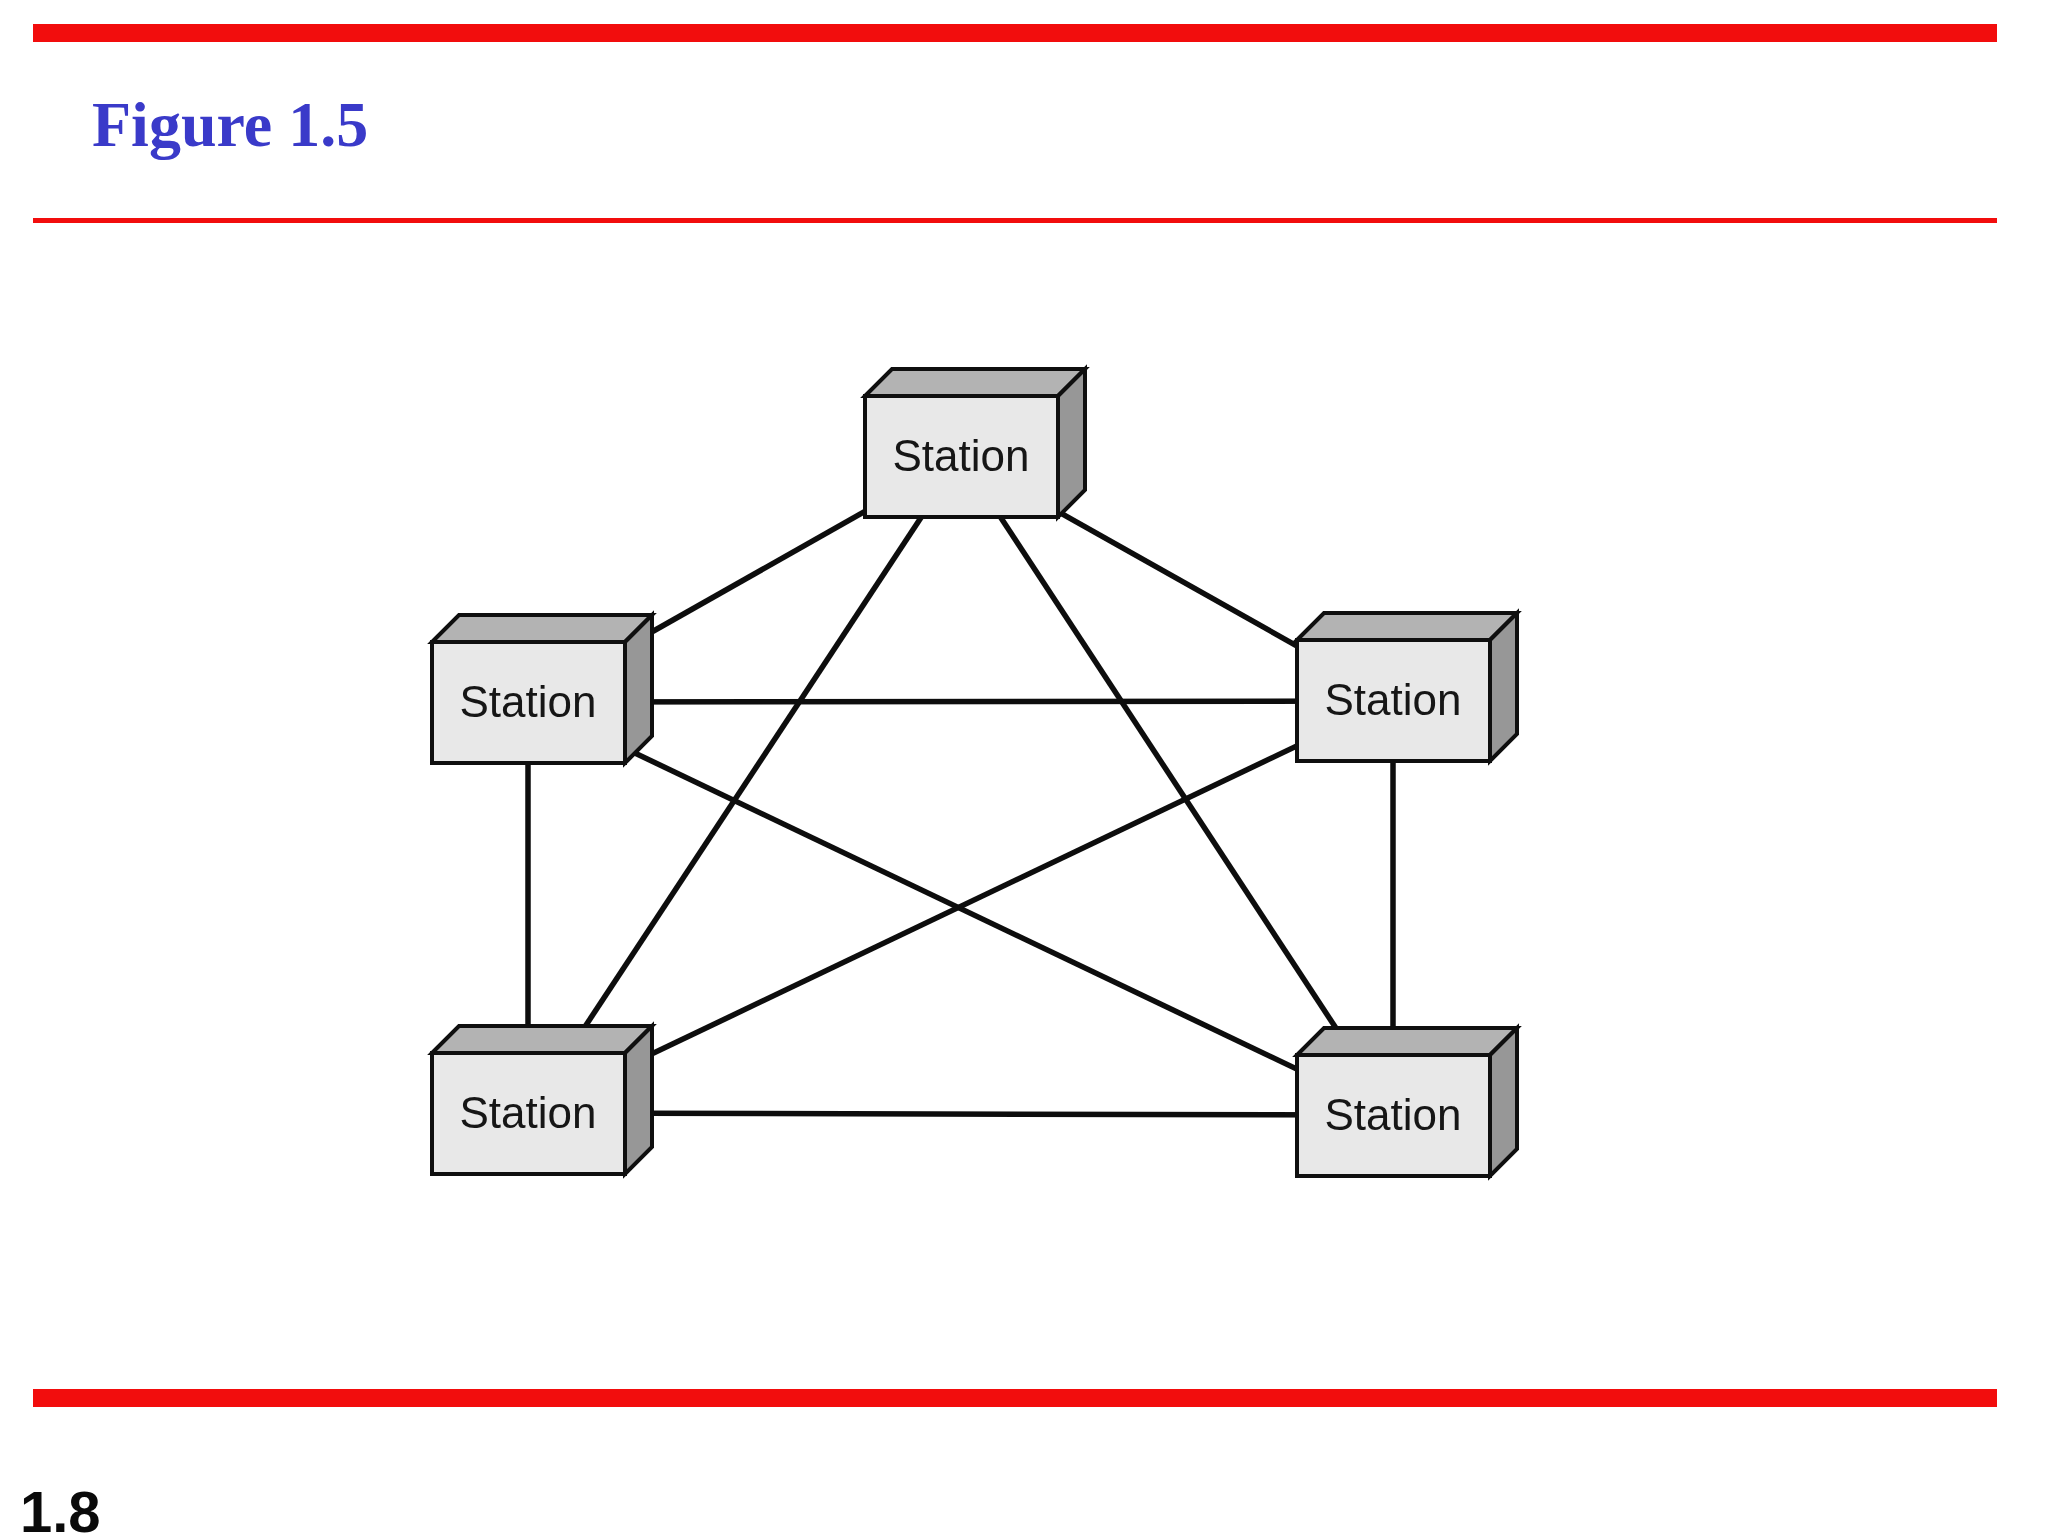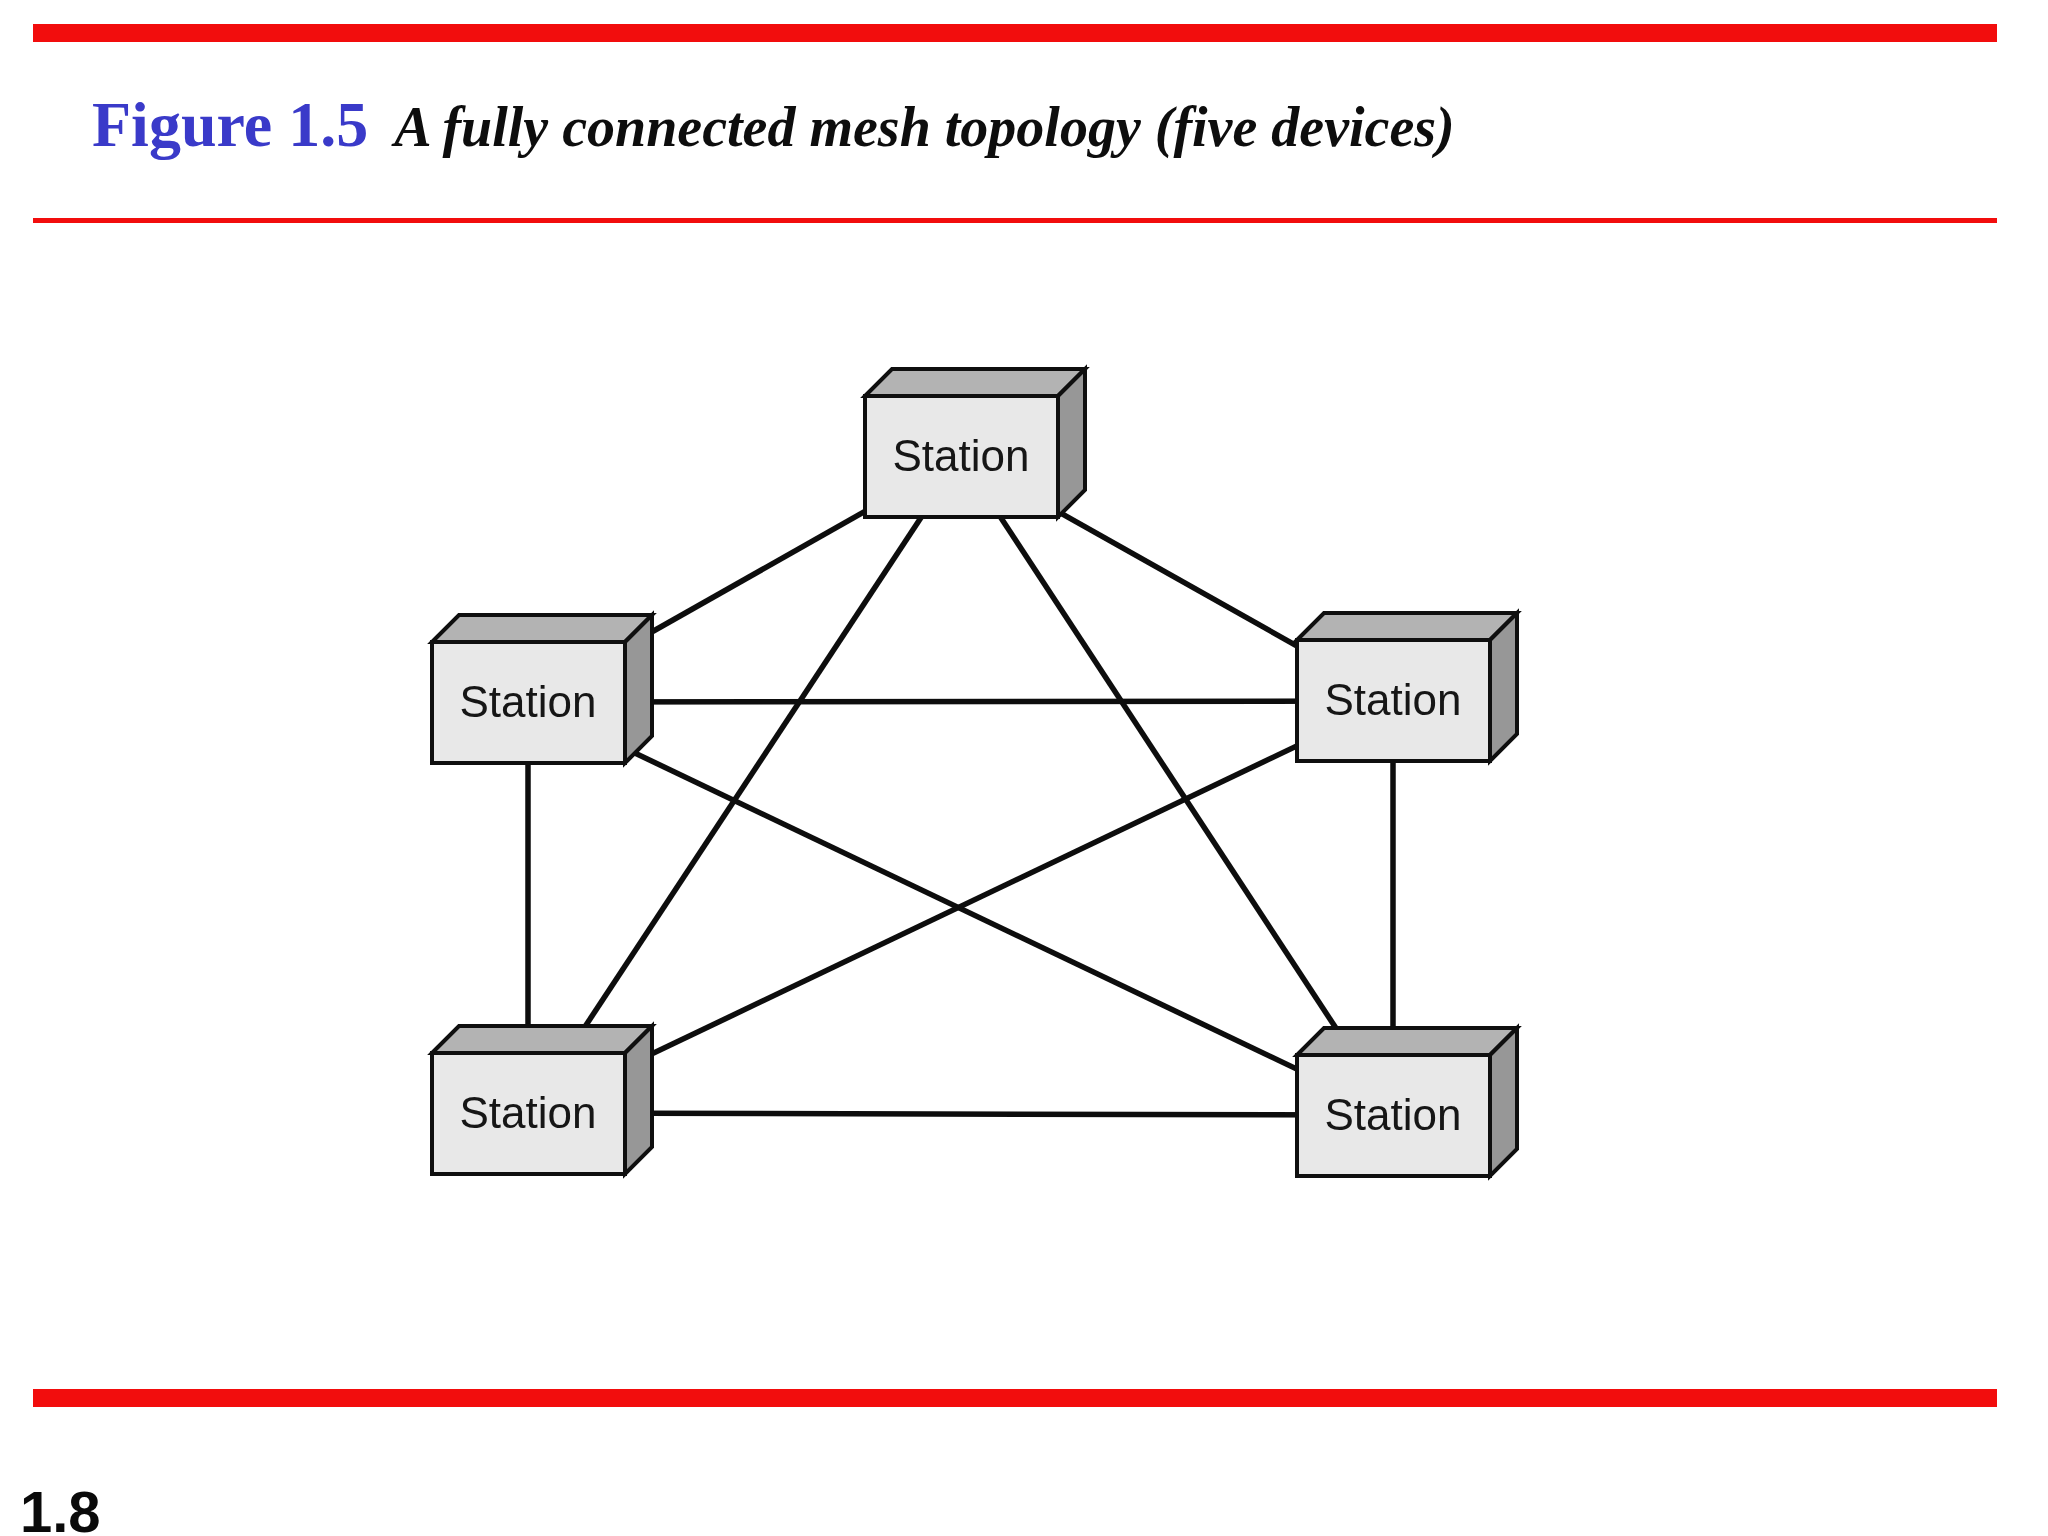--- a/index.html
+++ b/index.html
@@ -17,21 +17,21 @@
   }
   .bar-top    { top: 24px;  height: 18px; }
   .bar-divider{ top: 218px; height: 5px;  }
   .bar-bottom { top: 1389px; height: 18px; }
 
   .title-row {
     position: absolute;
     left: 92px; top: 88px;
     display: flex;
     align-items: baseline;
-    gap: 26px;
+    gap: 34px;
     white-space: nowrap;
   }
   .fig-label {
     font-family: "Liberation Serif", serif;
     font-weight: bold;
     font-size: 64px;
     color: #3a3ac9;
   }
   .fig-caption {
     font-family: "Liberation Serif", serif;
@@ -64,21 +64,20 @@
     color: #0a0a0a;
   }
 </style>
 </head>
 <body>
 
 <div class="accent-bar bar-top"></div>
 
 <div class="title-row">
   <span class="fig-label">Figure 1.5</span>
-  <span class="fig-caption">A fully connected mesh topology (five devices)</span>
 </div>
 
 <div class="accent-bar bar-divider"></div>
 
 <svg class="diagram" viewBox="0 0 2048 1536">
   <g>
     <line class="mesh-link" x1="961" y1="457" x2="528" y2="702" stroke="#0d0d0d"></line>
     <line class="mesh-link" x1="961" y1="457" x2="1393" y2="700" stroke="#0d0d0d"></line>
     <line class="mesh-link" x1="961" y1="457" x2="528" y2="1113" stroke="#0d0d0d"></line>
     <line class="mesh-link" x1="961" y1="457" x2="1393" y2="1115" stroke="#0d0d0d"></line>

